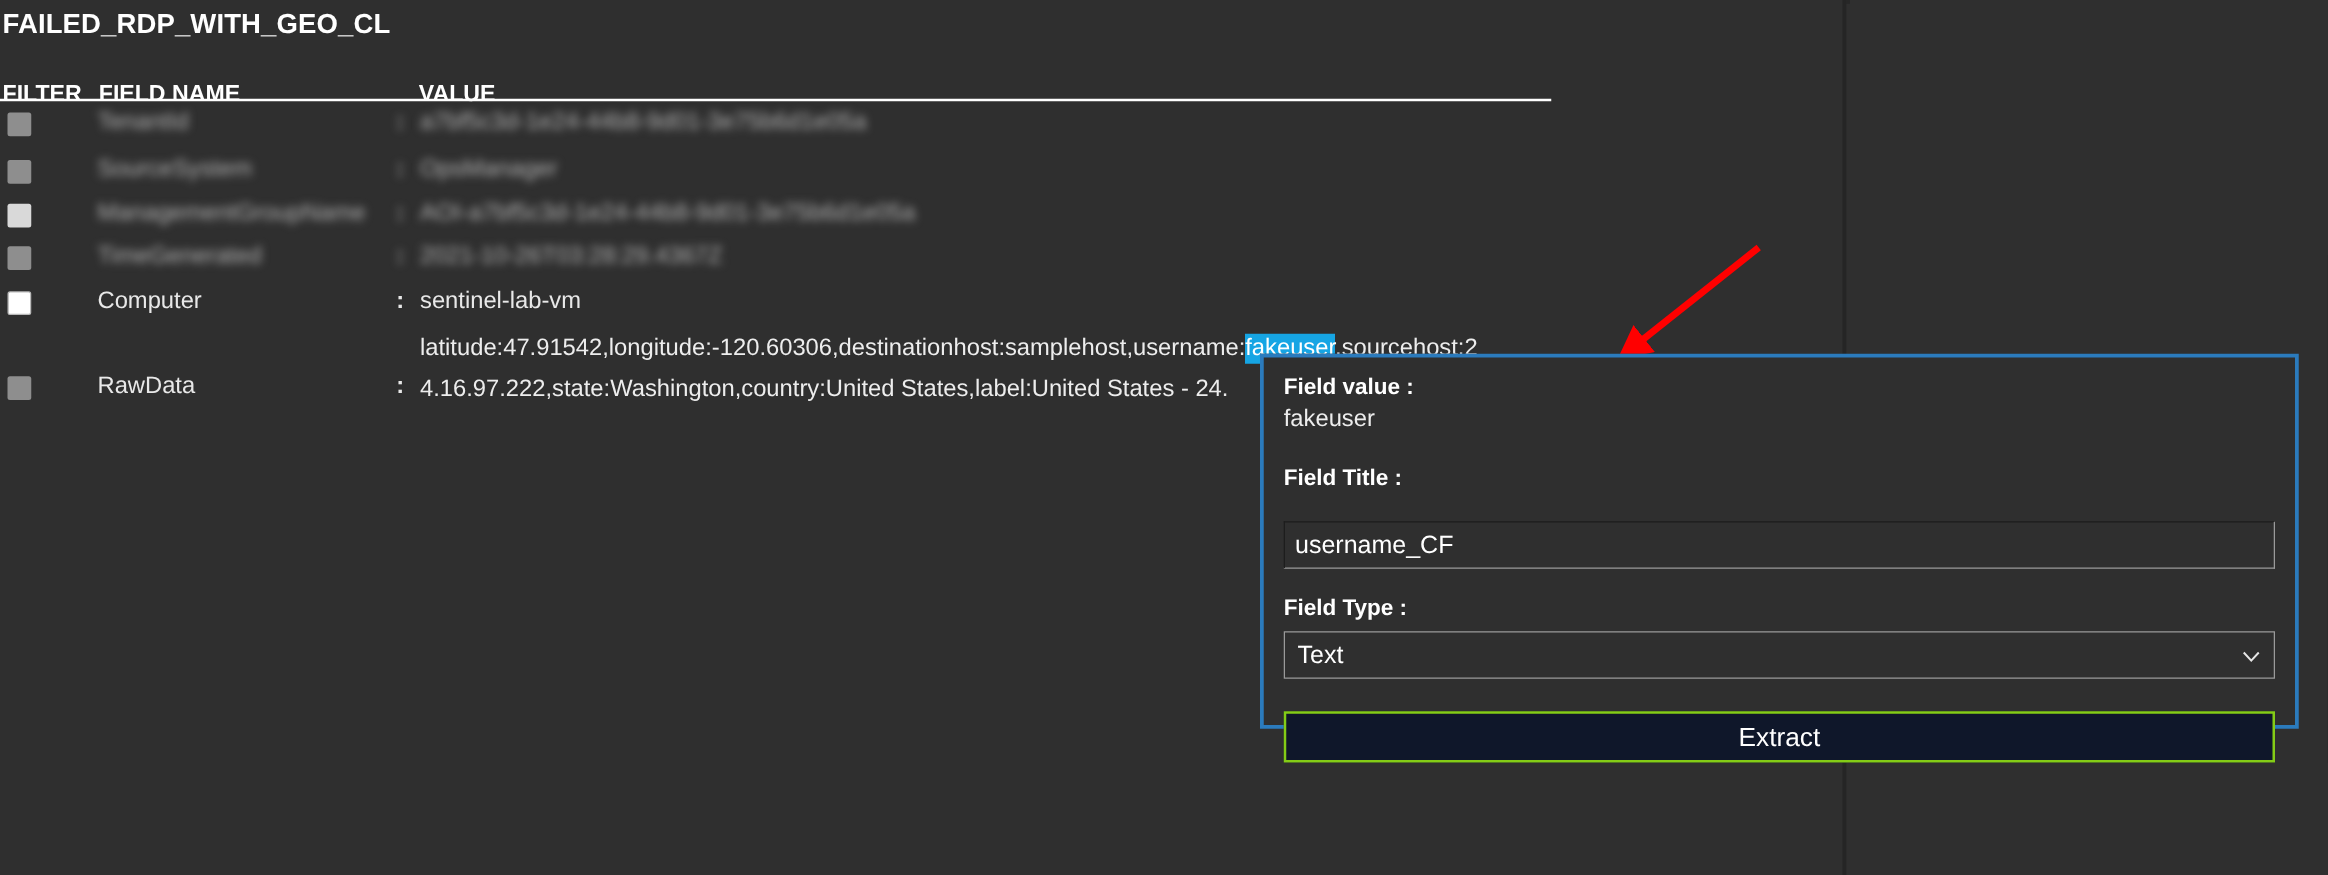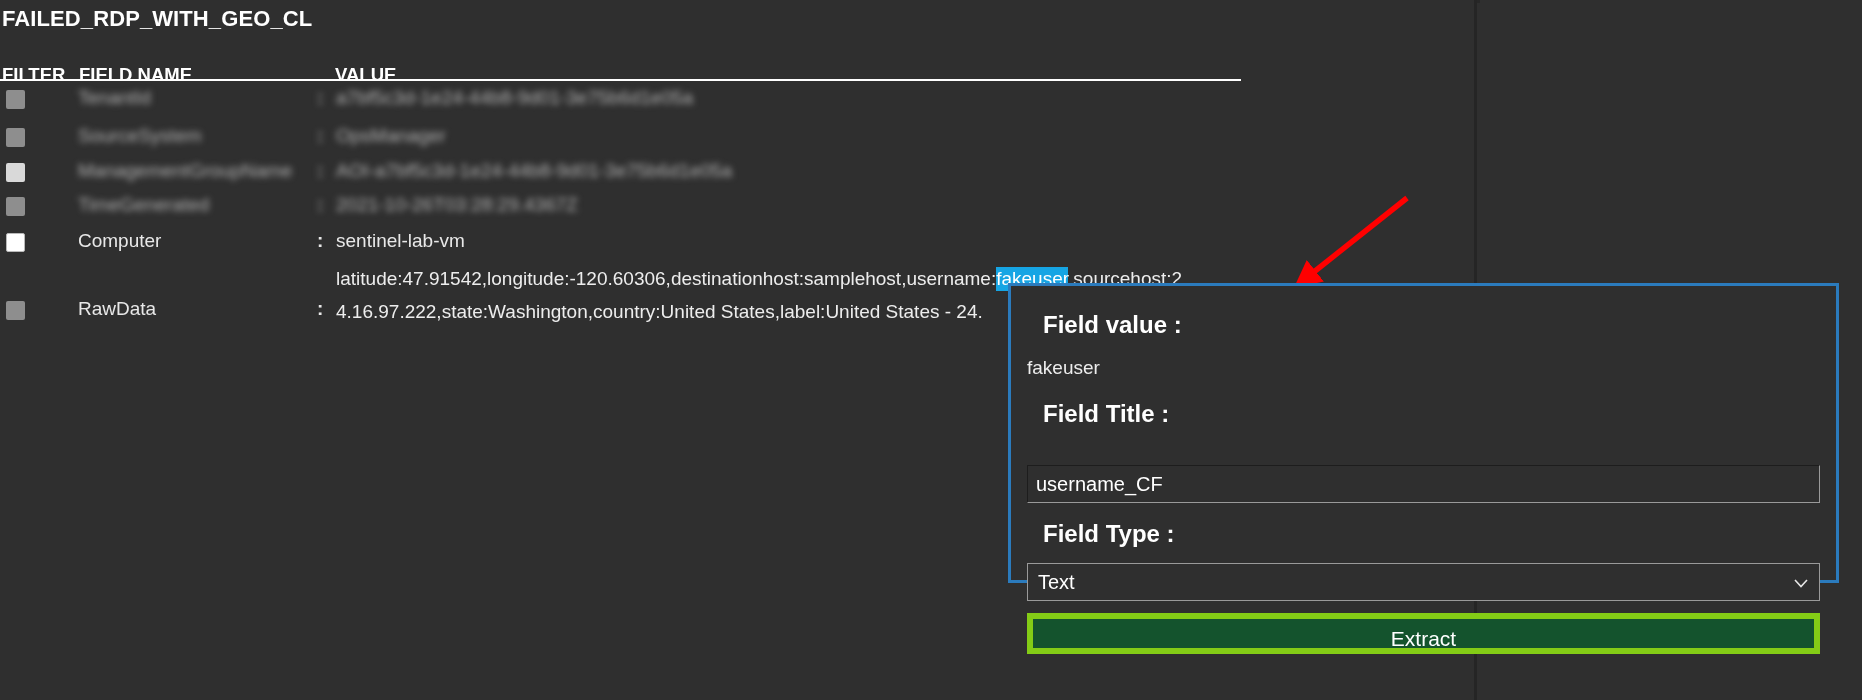--- a/index.html
+++ b/index.html
@@ -134,24 +134,24 @@
   
   .popup {
     position: absolute;
     left: 1008px; top: 283px;
     width: 831px; height: 300px;
     background: #2f2f2f;
     border: 3px solid #2b7bbd;
     padding: 10px 16px 0 16px;
   }
   .pop-label {
-    font-size: 24px;
+    font-size: 18px;
     font-weight: bold;
     color: #ffffff;
-    margin: 16px;
+    margin: 0;
     line-height: 26px;
   }
   .pop-value {
     font-size: 19px;
     color: #ededed;
     line-height: 28px;
     margin: 0 0 0 0;
   }
   .pop-label.title-lbl { margin-top: 19px; }
   .pop-label.type-lbl  { margin-top: 18px; }
@@ -212,23 +212,24 @@
     line-height: 39px;
     text-align: center;
     user-select: none;
   }
   .btn.close {
     background: #2f2f2f;
     border: 2px solid #1f82d4;
     color: #ffffff;
   }
   .btn.extract {
-    background: #14532d;
-    border: 6px solid #84cc16;
-    color: #ffffff;
+    background: #0f172a;
+    border: 2px solid #84cc16;
+    color: #ffffff;
+    margin-top: 14px;
   }
 
   
   .right-gutter {
     position: absolute;
     left: 1480px; top: 0;
     width: 382px; height: 700px;
     background: #2f2f2f;
   }
   .topbar {

